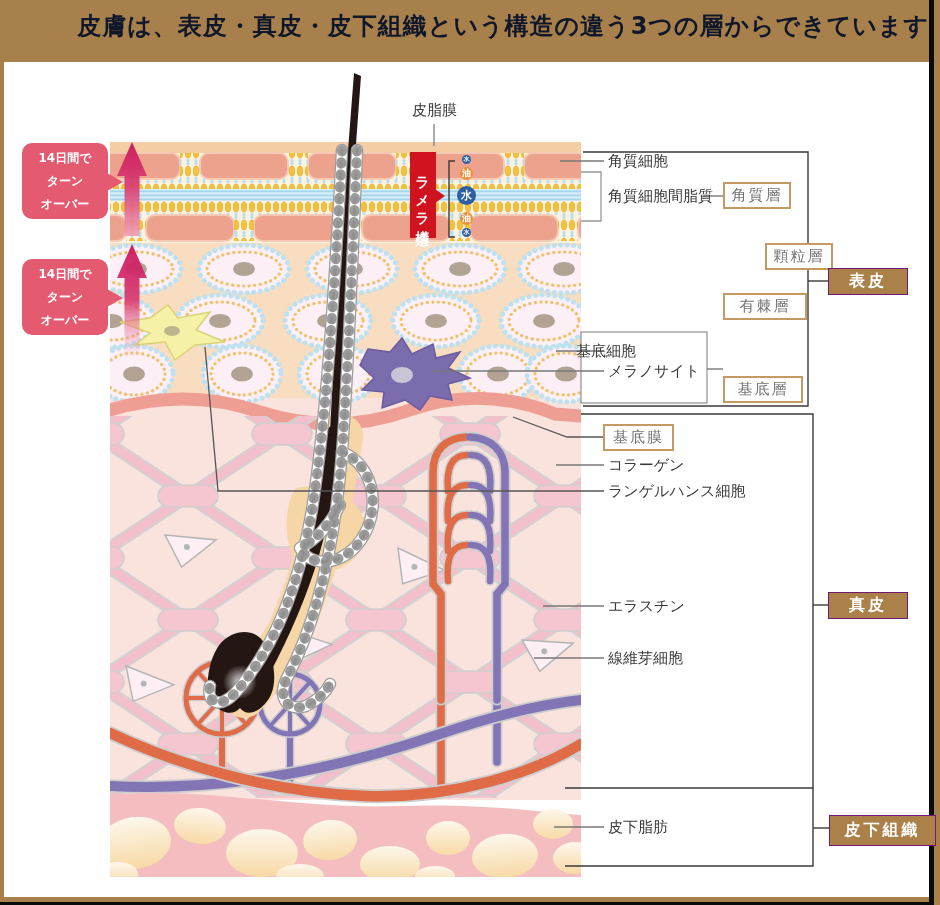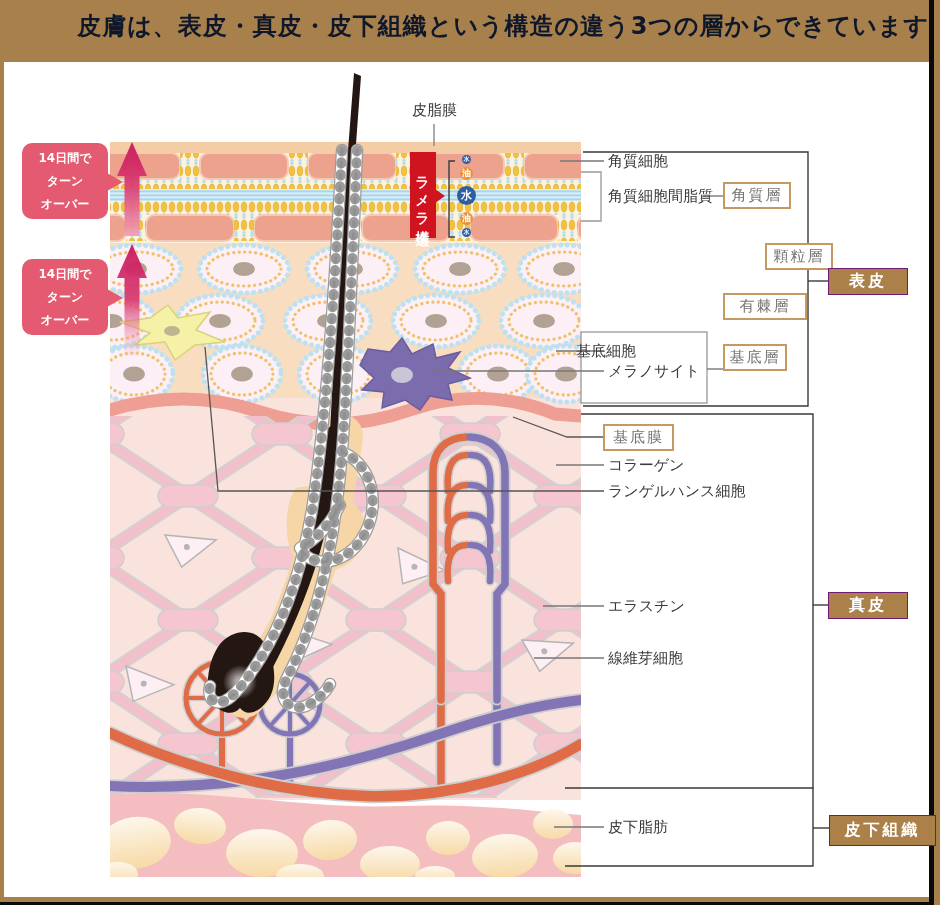--- a/index.html
+++ b/index.html
@@ -336,20 +336,20 @@
 <div class="abs lbl" style="left:608px;top:364px;">メラノサイト</div>
 <div class="abs lbl" style="left:608px;top:458px;">コラーゲン</div>
 <div class="abs lbl" style="left:608px;top:484px;">ランゲルハンス細胞</div>
 <div class="abs lbl" style="left:608px;top:599px;">エラスチン</div>
 <div class="abs lbl" style="left:608px;top:651px;">線維芽細胞</div>
 <div class="abs lbl" style="left:608px;top:820px;">皮下脂肪</div>
 
 <div class="abs tanbox" style="left:723px;top:182px;width:68px;height:27px;">角質層</div>
 <div class="abs tanbox" style="left:723px;top:243px;width:68px;height:27px;margin-left:42px;">顆粒層</div>
 <div class="abs tanbox" style="left:723px;top:293px;width:84px;height:27px;text-align:right;">有棘層</div>
-<div class="abs tanbox" style="left:723px;top:344px;width:64px;height:27px;">基底層</div>
+<div class="abs tanbox" style="left:723px;top:376px;width:80px;height:27px;">基底層</div>
 <div class="abs tanbox" style="left:603px;top:424px;width:71px;height:27px;">基底膜</div>
 
 <div class="abs brownbox" style="left:828px;top:268px;width:80px;height:27px;">表皮</div>
 <div class="abs brownbox" style="left:828px;top:592px;width:80px;height:27px;">真皮</div>
 <div class="abs brownbox" style="left:829px;top:815px;width:107px;height:31px;">皮下組織</div>
 
 </div>
 
 </body></html>

